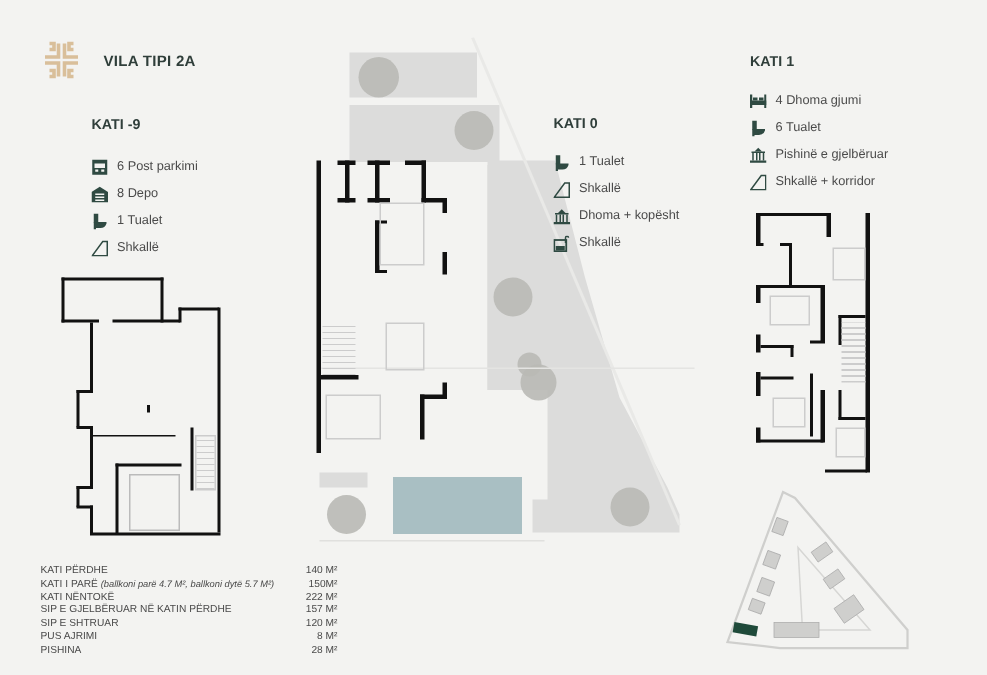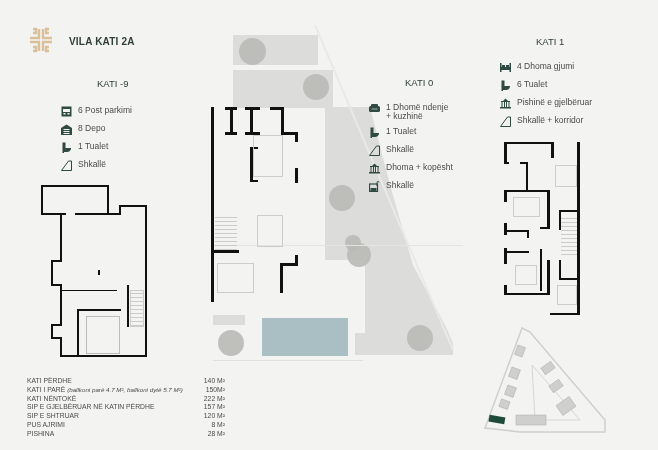--- a/index.html
+++ b/index.html
@@ -4,21 +4,21 @@
 <style>
   html, body { margin:0; padding:0; }
   body {
     width:658px; height:450px; overflow:hidden; position:relative;
     background:#f3f3f1;
     font-family:"Liberation Sans", sans-serif;
     color:#3a3a3a;
   }
   .abs { position:absolute; }
   .title { font-weight:bold; font-size:10px; color:#2f3e3a; letter-spacing:0.2px; }
-  .floor-title { font-weight:normal; font-size:9.5px; color:#2f3e3a;margin-left:36px; }
+  .floor-title { font-weight:bold; font-size:9.5px; color:#2f3e3a; }
   .feat { display:flex; align-items:flex-start; gap:6px; font-size:8.5px; color:#4a4a4a; margin-bottom:7px; line-height:1.0; }
   .feat .ic { width:11px; height:11px; flex:0 0 11px; display:flex; align-items:center; justify-content:center; }
   .feat .ic svg { width:11px; height:11px; }
   .specs { font-size:6.8px; color:#4a4a4a; line-height:8.8px; }
   .specs .row { display:flex; justify-content:space-between; width:198px; }
   .specs em { font-style:italic; font-size:6.2px; }
   .wall { position:absolute; background:#111; }
   .grey { position:absolute; background:#dcdcdb; }
   .tree { position:absolute; border-radius:50%; background:#b9b9b5; opacity:0.9; }
 </style>
@@ -32,21 +32,21 @@
         <path d="M15 2 V11 H24"></path>
         <path d="M11 24 V15 H2"></path>
         <path d="M15 24 V15 H24"></path>
       <path d="M5 2 H8 V6 H5"></path>
         <path d="M21 2 H18 V6 H21"></path>
         <path d="M5 24 H8 V20 H5"></path>
         <path d="M21 24 H18 V20 H21"></path>
     </g>
   </svg>
 </div>
-<div class="abs title" style="left:69px;top:36px;">VILA KATI 2A</div>
+<div class="abs title" style="left:69px;top:36px;">VILA TIPI 2A</div>
 
 <div class="abs floor-title" style="left:61px;top:78px;">KATI -9</div>
 <div class="abs" style="left:61px;top:106px;">
   <div class="feat">
     <span class="ic">
         <svg viewBox="0 0 11 11">
           <rect x="0.5" y="0.5" width="10" height="10" fill="#2f4a42"></rect>
           <rect x="2" y="3" width="7" height="3" fill="#f3f3f1"></rect>
           <rect x="2.5" y="7" width="2" height="1.5" fill="#f3f3f1"></rect>
           <rect x="6.5" y="7" width="2" height="1.5" fill="#f3f3f1"></rect>
@@ -155,30 +155,20 @@
   <div style="position:absolute;left:20px;top:190px;width:22px;height:35px;background:repeating-linear-gradient(0deg,#ccc 0 1px,transparent 1px 4px);"></div>
   <div style="position:absolute;left:62px;top:190px;width:24px;height:30px;border:1px solid #ccc;"></div>
   <div style="position:absolute;left:22px;top:238px;width:35px;height:28px;border:1px solid #ccc;"></div>
 </div>
 
 <div class="abs floor-title" style="left:369px;top:77px;">KATI 0</div>
 <div class="abs" style="left:369px;top:103px;">
   <div class="feat">
     <span class="ic">
         <svg viewBox="0 0 11 11">
-          <rect x="0" y="3" width="11" height="6" rx="1.5" fill="#2f4a42"></rect>
-          <rect x="2" y="1" width="7" height="4" rx="1" fill="#2f4a42"></rect>
-          <rect x="2.5" y="5" width="6" height="2" fill="#f3f3f1" opacity="0.3"></rect>
-        </svg>
-      </span>
-    <span><span>1 Dhomë ndenje</span><br><span>+ kuzhinë</span></span>
-  </div>
-  <div class="feat">
-    <span class="ic">
-        <svg viewBox="0 0 11 11">
           <rect x="1.5" y="0.5" width="3" height="6" fill="#2f4a42"></rect>
           <path d="M1.5 6 H10 V7 Q9 10 6 10 H3 V11 H1.5Z" fill="#2f4a42"></path>
         </svg>
       </span>
     <span>1 Tualet</span>
   </div>
   <div class="feat">
     <span class="ic">
         <svg viewBox="0 0 11 11">
           <path d="M0.5 10.5 H10.5 V1 L7.5 1 L0.5 10.5Z" fill="none" stroke="#2f4a42" stroke-width="1"></path>

